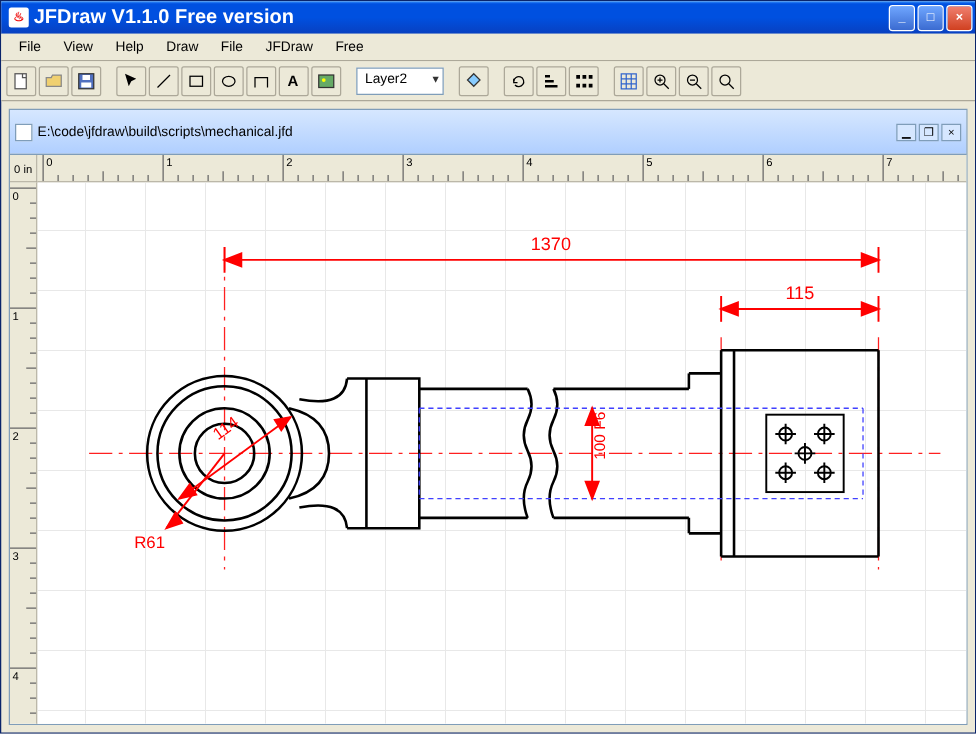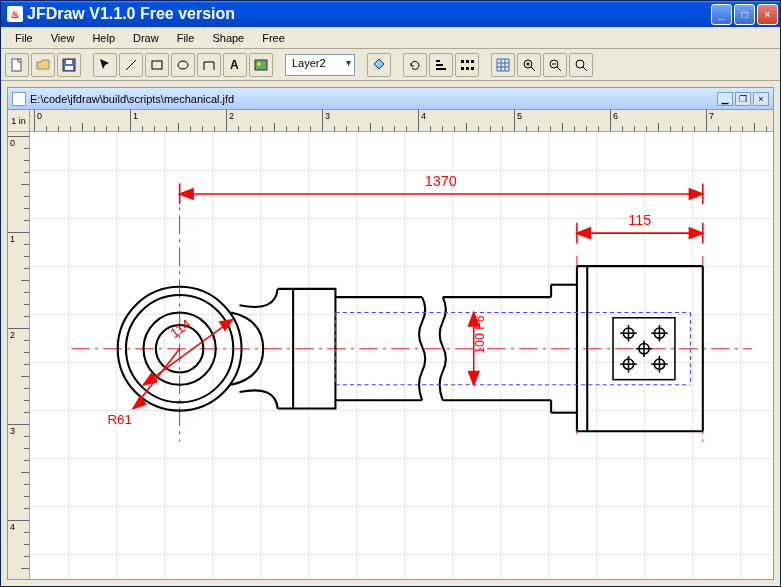--- a/index.html
+++ b/index.html
@@ -14,21 +14,21 @@
 .menubar { height: 22px; background: #ece9d8; display: flex; align-items: center; padding: 0 6px; gap: 2px; border-bottom: 1px solid #aca899; }
 .menuitem { padding: 2px 8px; cursor: default; }
 .toolbar { height: 32px; background: #ece9d8; display: flex; align-items: center; padding: 2px 4px; gap: 2px; border-bottom: 1px solid #aca899; }
 .tbtn { width: 24px; height: 24px; border: 1px solid #aca899; background: #ece9d8; display: flex; align-items: center; justify-content: center; border-radius: 2px; }
 .tbtn svg { width: 16px; height: 16px; }
 .tsep { width: 8px; }
 .layersel { height: 22px; border: 1px solid #7f9db9; background: #fff; padding: 2px 18px 2px 6px; position: relative; min-width: 70px; }
 .layersel::after { content: "▾"; position: absolute; right: 3px; top: 2px; font-size: 10px; color: #333; }
 .docarea { flex: 1; padding: 6px; display: flex; flex-direction: column; min-height: 0; }
 .docwin { flex: 1; border: 1px solid #7f9db9; background: #ece9d8; display: flex; flex-direction: column; min-height: 0; }
-.doctitle { height: 22px; background: linear-gradient(#d6e7ff,#b0cfff); border-bottom: 1px solid #7f9db9; display: flex; align-items: center; padding: 0 4px; font-size: 11px; color: #000; }
+.doctitle { height: 36px; background: linear-gradient(#d6e7ff,#b0cfff); border-bottom: 1px solid #7f9db9; display: flex; align-items: center; padding: 0 4px; font-size: 11px; color: #000; }
 .doctitle .docicon { width: 14px; height: 14px; border: 1px solid #7f9db9; background: #fff; margin-right: 4px; }
 .doctitle .sp { flex: 1; }
 .doctitle .dbtn { width: 16px; height: 14px; border: 1px solid #7f9db9; background: #d6e7ff; margin-left: 2px; display: flex; align-items: center; justify-content: center; font-size: 9px; }
 .rulerwrap { flex: 1; display: grid; grid-template-columns: 22px 1fr; grid-template-rows: 22px 1fr; background: #fff; min-height: 0; }
 .corner { background: #ece9d8; border-right: 1px solid #aca899; border-bottom: 1px solid #aca899; display: flex; align-items: center; justify-content: center; font-size: 9px; }
 .ruler-h { background: #ece9d8; border-bottom: 1px solid #aca899; position: relative; overflow: hidden; }
 .ruler-v { background: #ece9d8; border-right: 1px solid #aca899; position: relative; overflow: hidden; }
 .tick-h { position: absolute; bottom: 0; height: 100%; border-left: 1px solid #666; }
 .tick-h.minor { height: 5px; }
 .tick-h.mid { height: 8px; }
@@ -54,21 +54,21 @@
       <div class="winbtn close">×</div>
     </div>
   </div>
 
   <div class="menubar">
     <div class="menuitem"><span>File</span></div>
     <div class="menuitem"><span>View</span></div>
     <div class="menuitem"><span>Help</span></div>
     <div class="menuitem"><span>Draw</span></div>
     <div class="menuitem"><span>File</span></div>
-    <div class="menuitem"><span>Shape</span></div>
+    <div class="menuitem"><span>JFDraw</span></div>
     <div class="menuitem"><span>Free</span></div>
   </div>
 
   <div class="toolbar">
     <div class="tbtn">
         <svg viewBox="0 0 16 16">
           <rect x="3" y="2" width="9" height="12" fill="#fff" stroke="#555"></rect>
           <path d="M9 2v3h3" fill="none" stroke="#555"></path>
         </svg>
       </div>
@@ -187,21 +187,21 @@
       <div class="doctitle">
         <div class="docicon"></div>
         <span>E:\code\jfdraw\build\scripts\mechanical.jfd</span>
         <div class="sp"></div>
         <div class="dbtn">▁</div>
         <div class="dbtn">❐</div>
         <div class="dbtn">×</div>
       </div>
       <div class="rulerwrap">
         <div class="corner">
-            <span>1 in</span>
+            <span>0 in</span>
           </div>
         <div class="ruler-h" id="rulerH">
             <div class="tick-h" style="left: 4px;">
               <div class="lbl">0</div>
             </div>
             <div class="tick-h minor" style="left: 16px;"></div>
             <div class="tick-h minor" style="left: 28px;"></div>
             <div class="tick-h minor" style="left: 40px;"></div>
             <div class="tick-h mid" style="left: 52px;"></div>
             <div class="tick-h minor" style="left: 64px;"></div>

